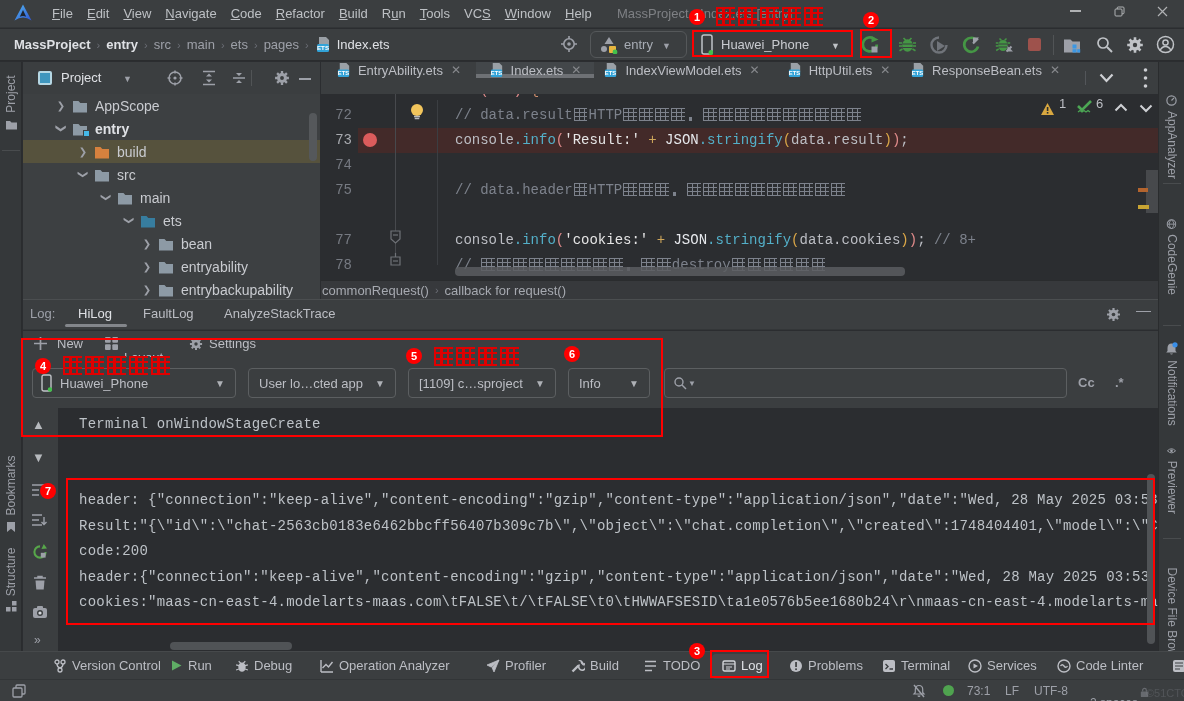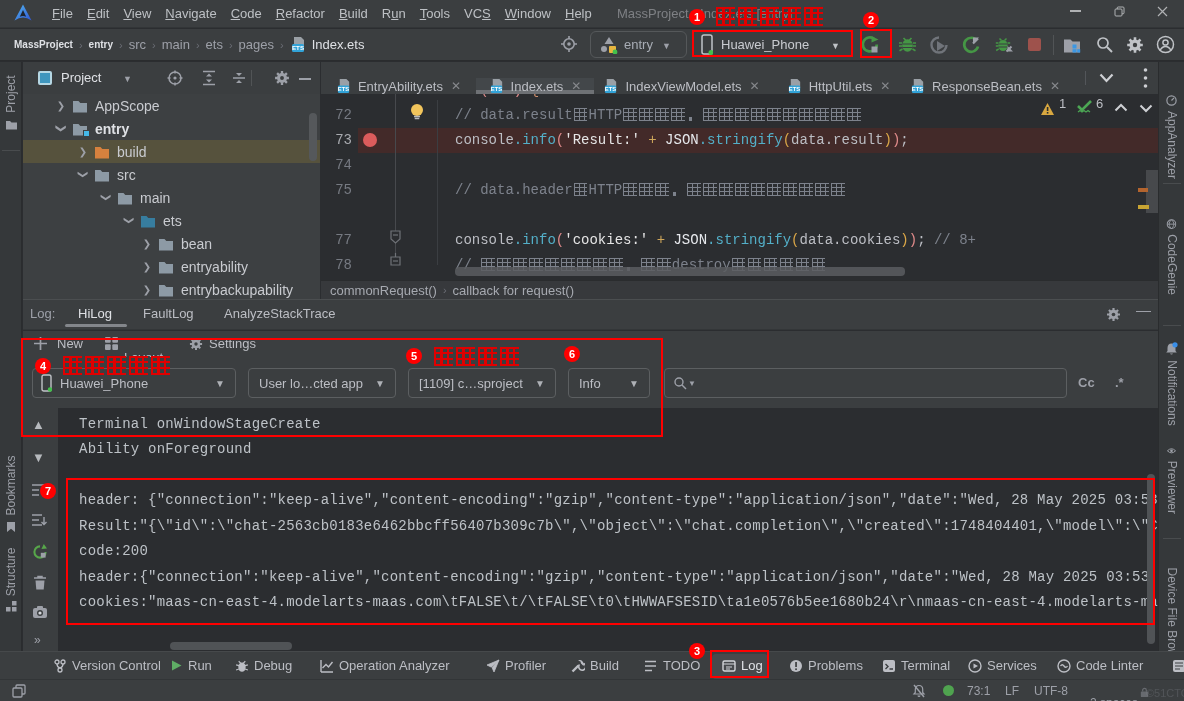--- a/index.html
+++ b/index.html
@@ -14,36 +14,36 @@
 #editor .cj,#editor .cjc{width:13.6px;height:13px;margin:0 1.2px}
 .row{display:flex;align-items:center}
 svg{display:block}
 
 #menubar{position:absolute;left:0;top:0;width:1184px;height:28px;background:#3b3e40;border-bottom:1px solid #323537}
 #menubar .mi{color:#bdc0c4;font-size:13px;padding:0 7px}
 #title{position:absolute;left:617px;top:6px;color:#7e8084;font-size:13px}
 
 #toolbar{position:absolute;left:0;top:29px;width:1184px;height:32px;background:#3b3e40;border-bottom:1px solid #2a2c2e}
 .bc{color:#9da0a8;font-size:13px}
-.bcb{color:#dfe1e5;font-weight:bold;font-size:10px}
+.bcb{color:#dfe1e5;font-weight:bold;font-size:13px}
 .sep{color:#6b6e75;font-size:11px;padding:0 6px}
 
 #leftstrip{position:absolute;left:0;top:62px;width:22px;height:589px;background:#35383a;border-right:1px solid #2a2c2e}
 #rightstrip{position:absolute;left:1158px;top:62px;width:26px;height:589px;background:#35383a;border-left:1px solid #2a2c2e}
 .vlabel{position:absolute;display:flex;align-items:center;gap:5px;color:#9da0a8;font-size:12px;white-space:nowrap}
 .vl-l{transform:rotate(-90deg);transform-origin:center}
 .vl-r{transform:rotate(90deg);transform-origin:center}
 
 #projhead{position:absolute;left:23px;top:62px;width:297px;height:32px;background:#3b3e40}
 #tree{position:absolute;left:23px;top:94px;width:297px;height:205px;background:#3d4042;overflow:hidden;font-size:14px;color:#c9cbd0}
 .trow{position:relative;height:23px;display:flex;align-items:center}
 .chev{color:#9da0a8;font-size:10px;width:10px;display:inline-block;text-align:center}
 .chevd{display:inline-block;transform:rotate(90deg)}
 
-#tabbar{position:absolute;left:321px;top:62px;width:837px;height:32px;background:#3b3e40;display:flex;align-items:flex-end}
+#tabbar{position:absolute;left:321px;top:62px;width:837px;height:32px;background:#3b3e40;display:flex;align-items:flex-start}
 .tab{display:flex;align-items:center;justify-content:center;color:#bcbec4;font-size:13px;gap:6px}
 .tab:nth-child(1){width:155px}.tab:nth-child(2){width:118px}.tab:nth-child(3){width:175px}.tab:nth-child(4){width:139px}.tab:nth-child(5){width:154px}
 .tab .x{color:#87898d;font-size:12px;margin-left:2px}
 .tab.act{background:#43474a;box-shadow:inset 0 -4px 0 #6e7175}
 
 #editor{position:absolute;left:321px;top:94px;width:837px;height:186px;background:#2b2d30;overflow:hidden;
  font-family:"Liberation Mono",monospace;font-size:14px;white-space:pre}
 .eline{position:absolute;left:0;width:837px;height:25px;line-height:25px}
 .lnum{position:absolute;left:0;width:31px;text-align:right;color:#767a82}
 .code{position:absolute;left:134px}
@@ -408,21 +408,21 @@
     </svg>
  <span class="abs" style="left:775px;top:2px;font-family:'Liberation Sans';font-size:13px;color:#bcbec4">6</span>
  <svg class="abs" style="left:793px;top:9px" width="14" height="9" viewBox="0 0 14 9">
       <path d="M1.5 7.5 L7 2 L12.5 7.5" fill="none" stroke="#ced0d4" stroke-width="2"></path>
     </svg>
  <svg class="abs" style="left:818px;top:10px" width="14" height="9" viewBox="0 0 14 9">
       <path d="M1.5 1.5 L7 7 L12.5 1.5" fill="none" stroke="#ced0d4" stroke-width="2"></path>
     </svg>
 </div>
 <div id="crumbs2">
-    <span style="margin-left:9px">commonRequest()</span>
+    <span style="margin-left:1px">commonRequest()</span>
     <span class="sep">›</span>
     <span>callback for request()</span>
   </div>
 <div id="loghead">
  <span class="abs" style="left:7px;top:6px;color:#9da0a8">Log:</span>
  <span class="abs" style="left:55px;top:6px;color:#dfe1e5">HiLog</span>
  <div class="abs" style="left:42px;top:24px;width:62px;height:3px;background:#83868b;border-radius:2px"></div>
  <span class="abs" style="left:120px;top:6px">FaultLog</span>
  <span class="abs" style="left:201px;top:6px">AnalyzeStackTrace</span>
  <svg class="abs" style="left:1083px;top:7px" width="15" height="15" viewBox="0 0 18 18">
@@ -494,21 +494,20 @@
  <svg class="abs" style="left:9px;top:197px" width="16" height="14" viewBox="0 0 16 14">
       <rect x="1" y="3" width="14" height="10" rx="2" fill="#9da0a8"></rect>
       <rect x="5" y="1" width="6" height="3" rx="1" fill="#9da0a8"></rect>
       <circle cx="8" cy="8" r="3" fill="#3b3e40"></circle>
       <circle cx="8" cy="8" r="1.6" fill="#d6d9dd"></circle>
     </svg>
  <span class="abs" style="left:11px;top:225px;color:#9da0a8;font-size:12px">»</span>
 </div>
 <div id="logbody">
  <div class="lline" style="top:4px">Terminal onWindowStageCreate</div>
- <div class="lline" style="top:29px">Ability onForeground</div>
  <div class="lline" style="top:80px">header: {"connection":"keep-alive","content-encoding":"gzip","content-type":"application/json","date":"Wed, 28 May 2025 03:53</div>
  <div class="lline" style="top:106px">Result:"{\"id\":\"chat-2563cb0183e6462bbcff56407b309c7b\",\"object\":\"chat.completion\",\"created\":1748404401,\"model\":\"C</div>
  <div class="lline" style="top:131px">code:200</div>
  <div class="lline" style="top:157px">header:{"connection":"keep-alive","content-encoding":"gzip","content-type":"application/json","date":"Wed, 28 May 2025 03:53:</div>
  <div class="lline" style="top:182px">cookies:"maas-cn-east-4.modelarts-maas.com\tFALSE\t/\tFALSE\t0\tHWWAFSESID\ta1e0576b5ee1680b24\r\nmaas-cn-east-4.modelarts-ma</div>
  <div class="abs" style="left:1089px;top:66px;width:8px;height:170px;background:#505356;border-radius:4px"></div>
  <div class="abs" style="left:112px;top:234px;width:122px;height:8px;background:#505356;border-radius:4px"></div>
 </div>
 <div id="botbar">
  <svg class="abs" style="left:53px;top:7px" width="14" height="14" viewBox="0 0 14 14">

